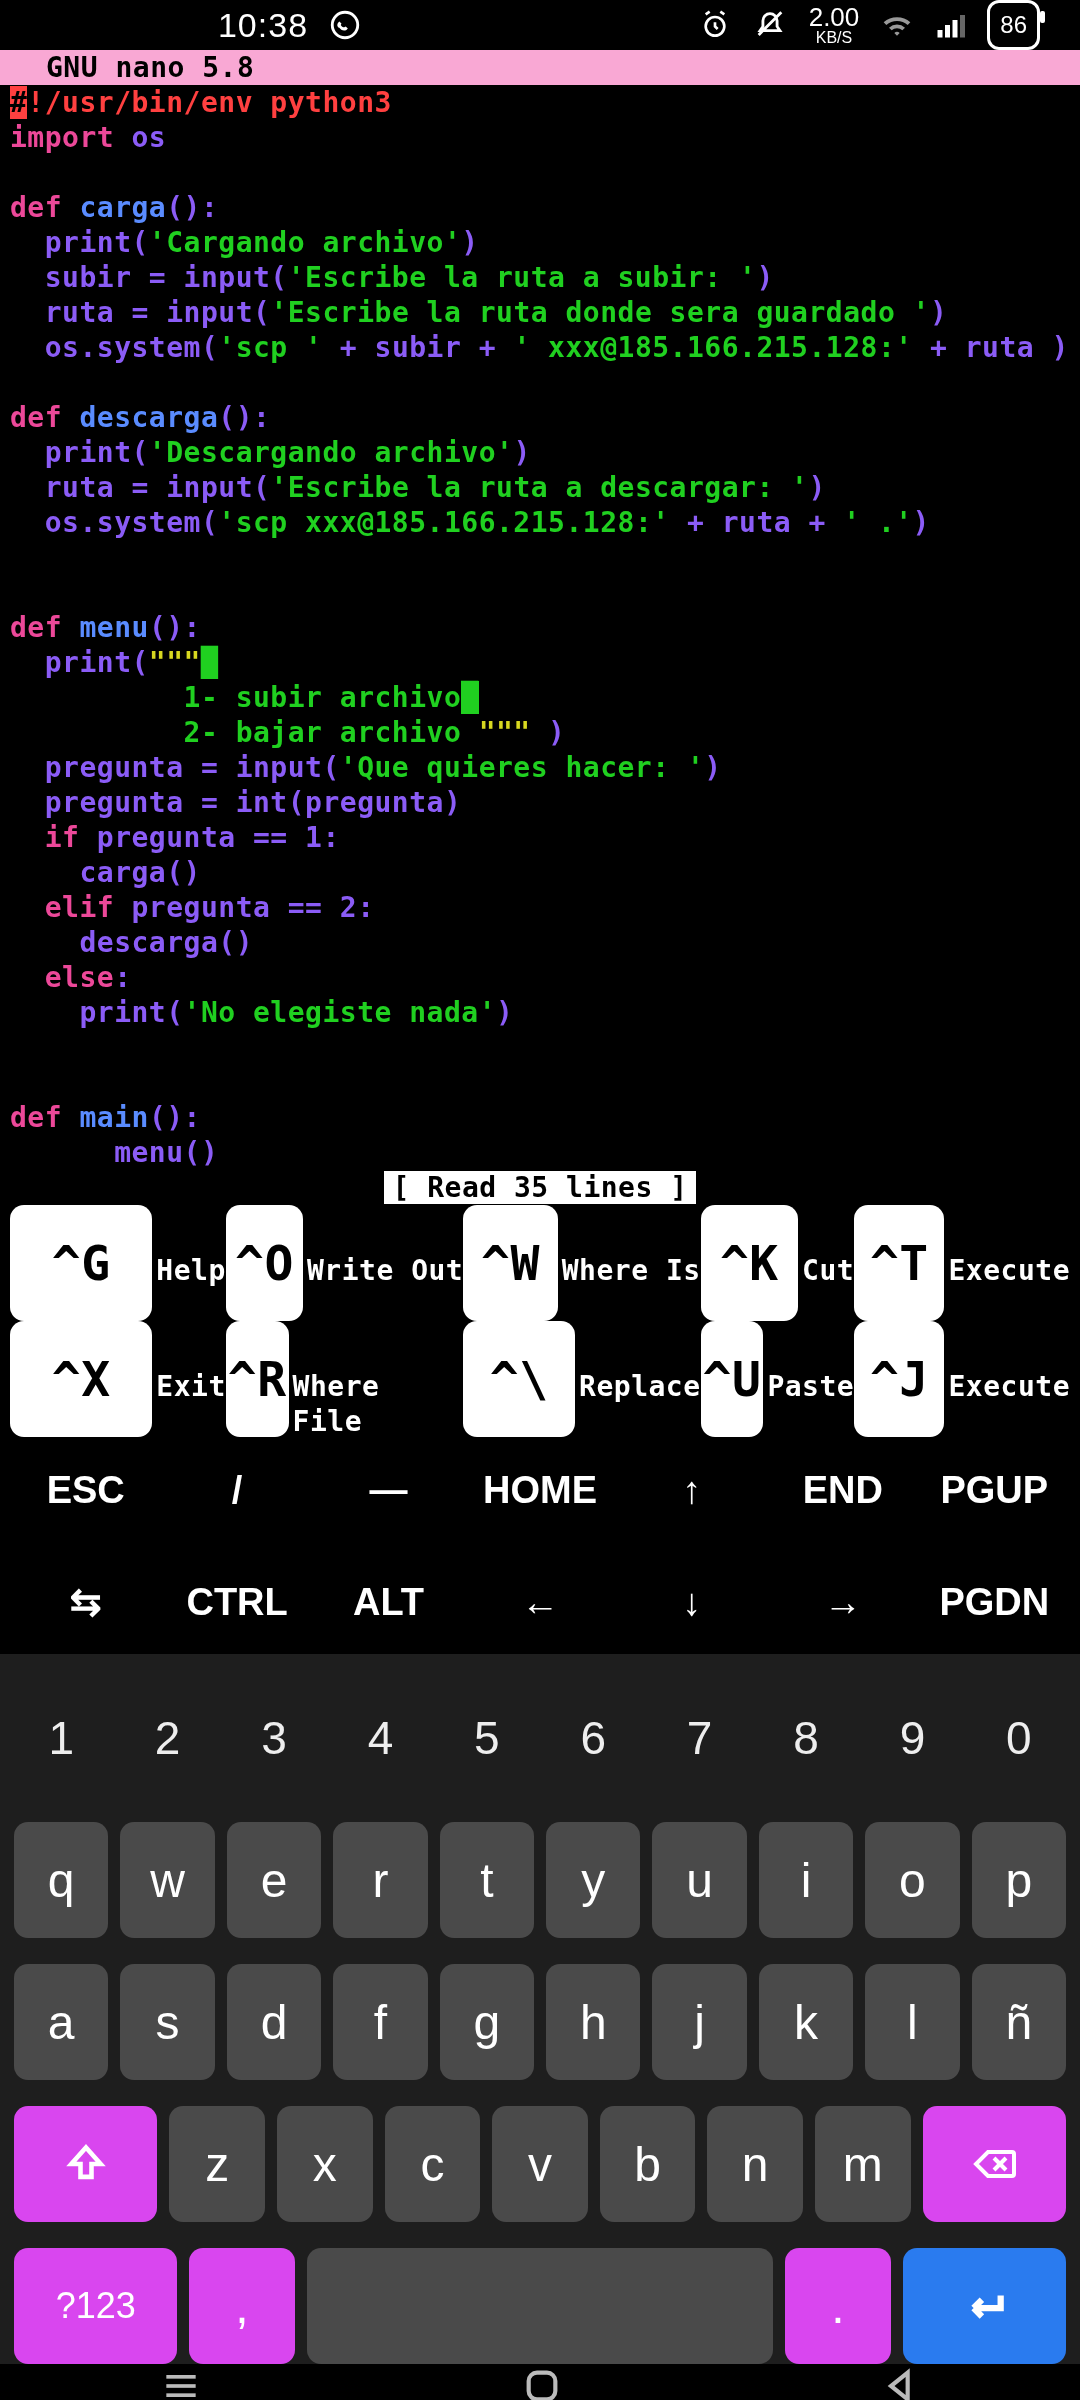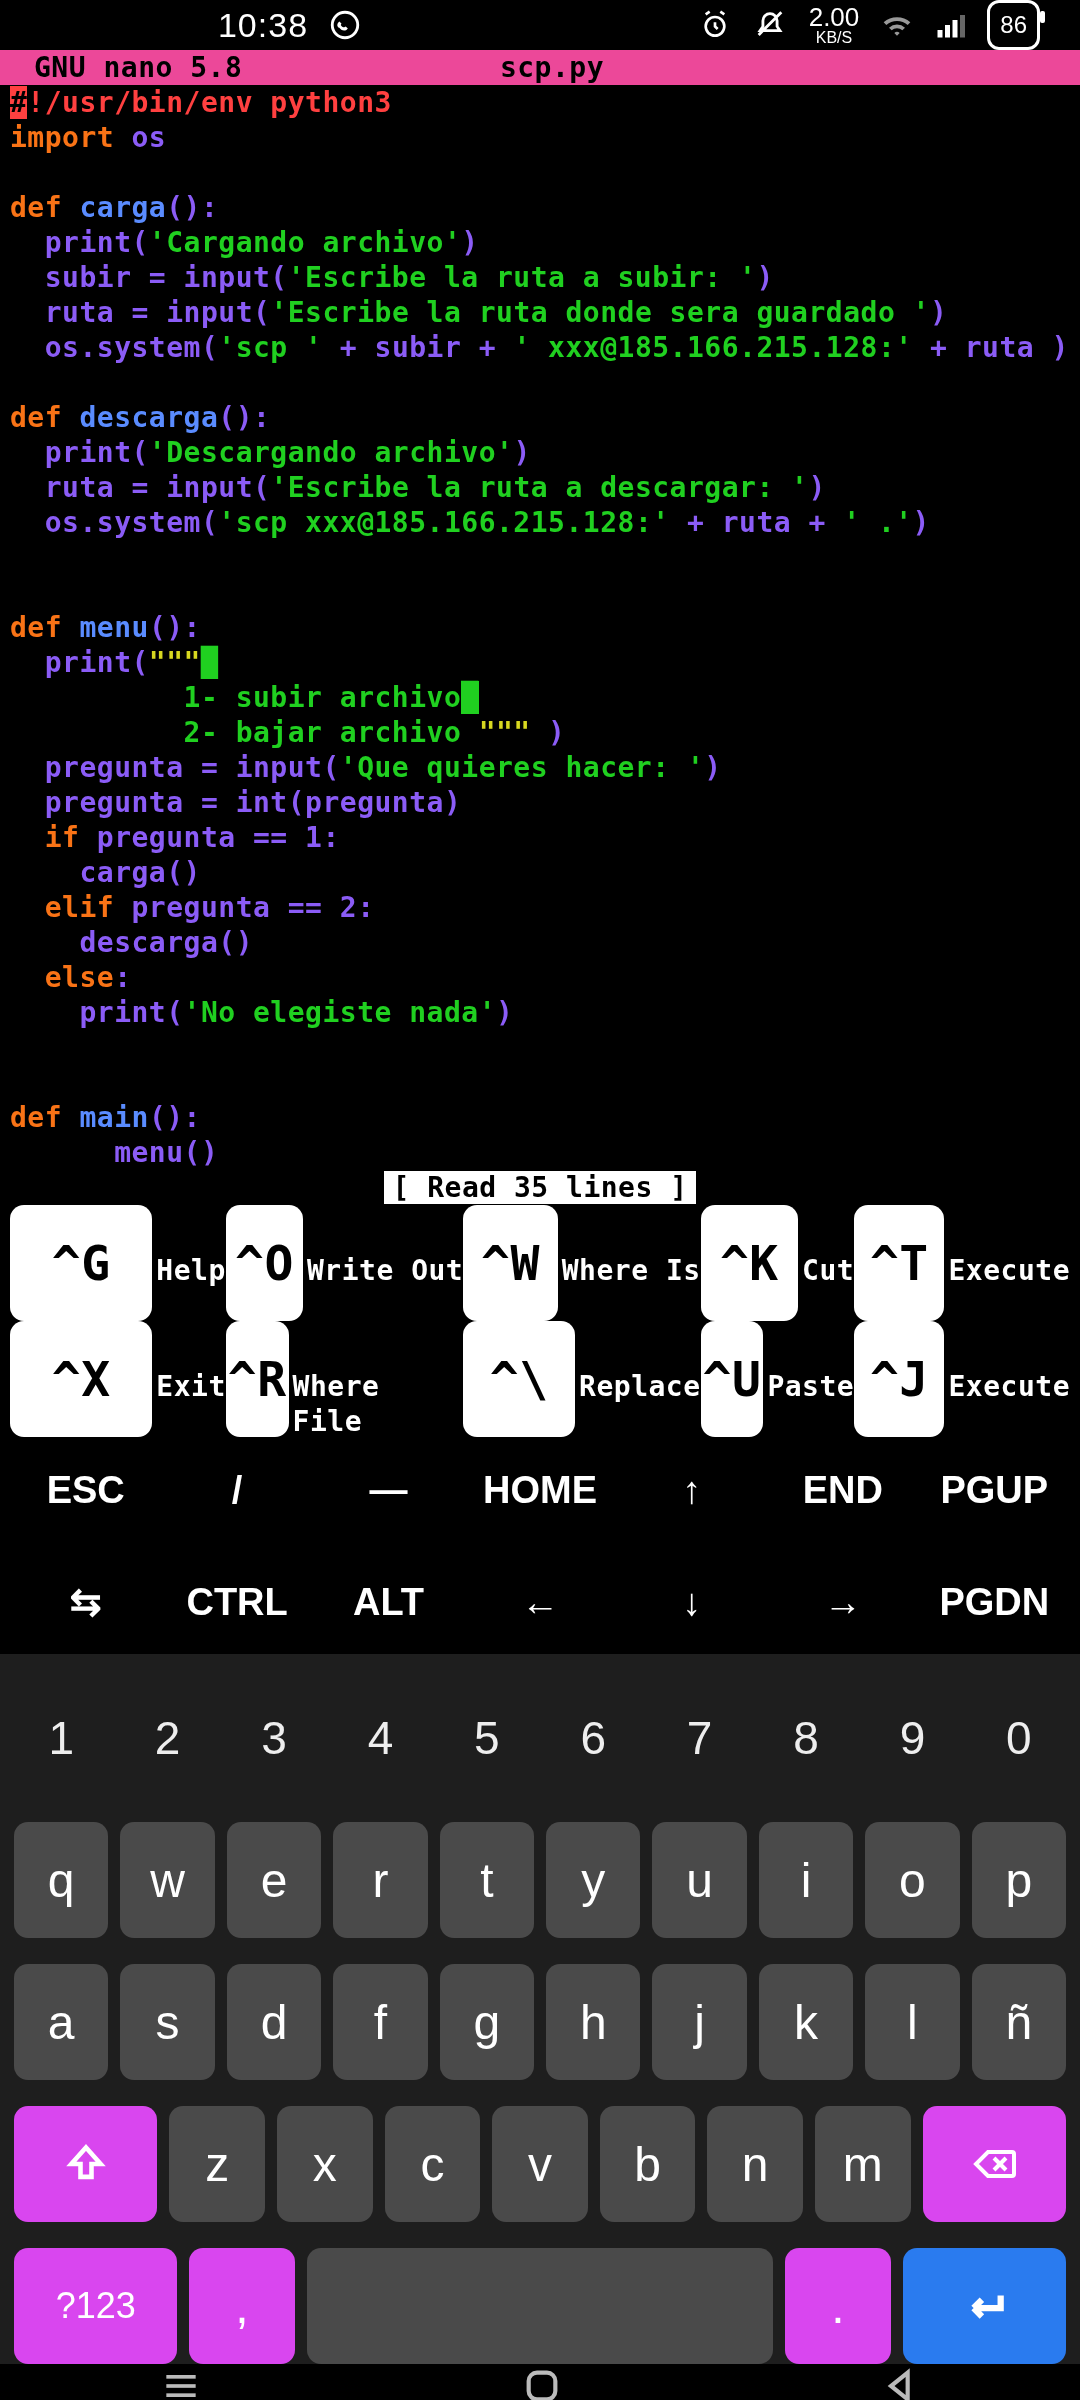--- a/index.html
+++ b/index.html
@@ -13,29 +13,29 @@
   .status-time { font-weight: 500; letter-spacing: 1px; }
   .net-speed { display: flex; flex-direction: column; align-items: center; line-height: 1; }
   .net-speed .num { font-size: 26px; }
   .net-speed .unit { font-size: 16px; }
   .battery-pill { border: 3px solid #fff; border-radius: 12px; padding: 8px 10px; font-size: 24px; position: relative; }
   .battery-pill::after { content: ""; position: absolute; right: -8px; top: 8px; width: 5px; height: 12px; background: #fff; border-radius: 2px; }
   .icon { display: inline-flex; }
 
   
   .editor { flex: 0 0 auto; font-size: 28px; line-height: 1.25; letter-spacing: 0.5px; font-weight: bold; }
-  .titlebar { background: #ec4899; color: #000; display: flex; padding: 0 10px; }
+  .titlebar { background: #f9a8d4; color: #000; display: flex; padding: 0 22px; }
   .titlebar .tleft { flex: 1; padding-left: 24px; }
   .titlebar .tcenter { flex: 1; text-align: center; }
   .titlebar .tright { flex: 1; }
   .code { padding: 0 10px 0 10px; white-space: pre; color: #fff; } 
 
   .c-red { color: #ff4040; }
   .c-redbg { background: #ff4040; color: #000; }
-  .c-cyan { color: #f97316; }
+  .c-cyan { color: #ec4899; }
   .c-blue { color: #5a8cff; }
   .c-green { color: #20d020; }
   .c-yellow { color: #d8d820; }
   .c-white { color: #8b5cf6; }
   .cursor { background: #20d020; color: #20d020; }
 
   .status-msg { text-align: center; }
   .status-msg span { background: #fff; color: #000; padding: 0 8px; }
 
   .shortcuts { display: grid; grid-template-columns: repeat(4, 1fr); padding: 0 10px; font-size: 28px; line-height: 1.25; font-weight: bold; }
@@ -106,21 +106,20 @@
             <rect x="20" y="4" width="4" height="18" opacity="0.4"></rect>
           </svg>
       </span>
       <span class="battery-pill">86</span>
     </div>
   </div>
 
   <div class="editor">
     <div class="titlebar">
       <span class="tleft">GNU nano 5.8</span>
-      <span class="tcenter">scp.py</span>
       <span class="tright"></span>
     </div>
     <div class="code"><span class="c-redbg">#</span><span class="c-red">!/usr/bin/env python3</span>
 <span class="c-cyan">import</span><span class="c-white"> os</span>
 
 <span class="c-cyan">def</span><span class="c-blue"> carga</span><span class="c-white">():</span>
 <span class="c-white">  print(</span><span class="c-green">'Cargando archivo'</span><span class="c-white">)</span>
 <span class="c-white">  subir = input(</span><span class="c-green">'Escribe la ruta a subir: '</span><span class="c-white">)</span>
 <span class="c-white">  ruta = input(</span><span class="c-green">'Escribe la ruta donde sera guardado '</span><span class="c-white">)</span>
 <span class="c-white">  os.system(</span><span class="c-green">'scp '</span><span class="c-white"> + subir + </span><span class="c-green">' xxx@185.166.215.128:'</span><span class="c-white"> + ruta )</span>

